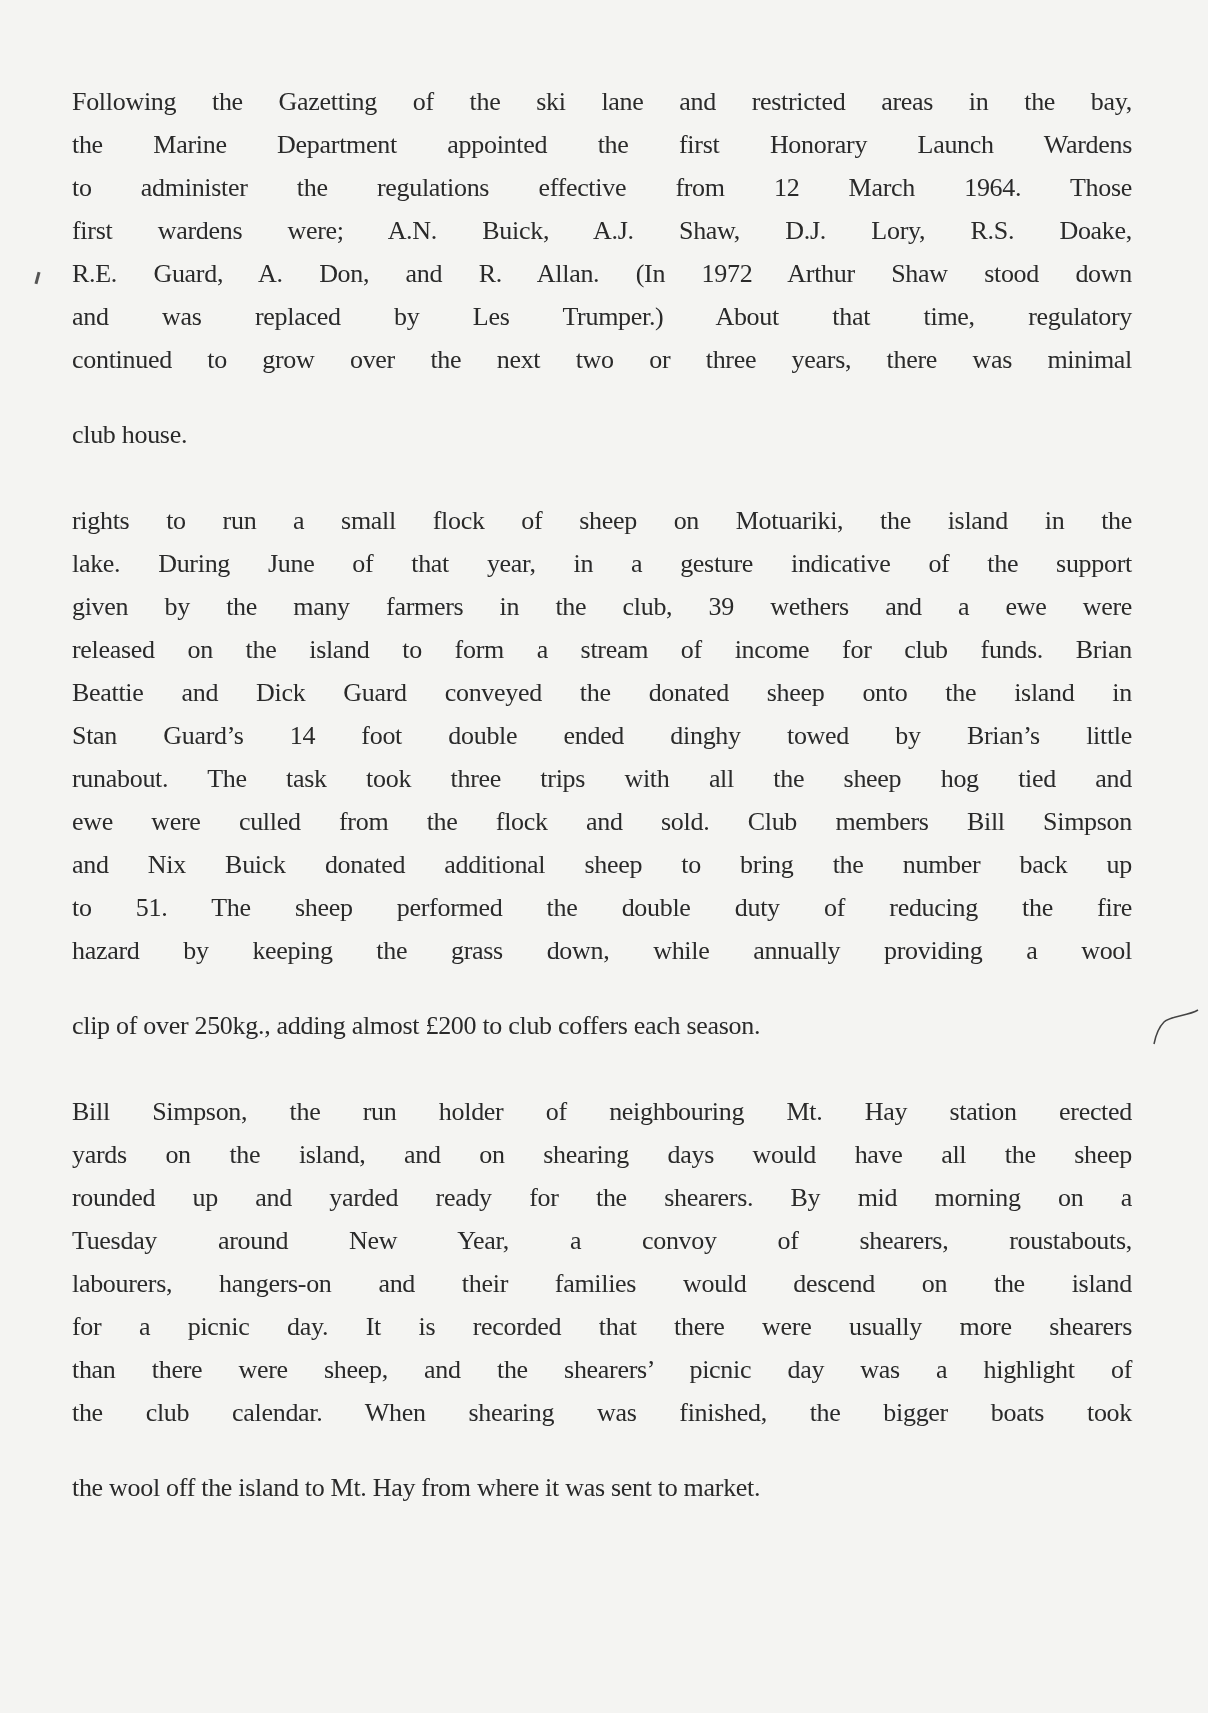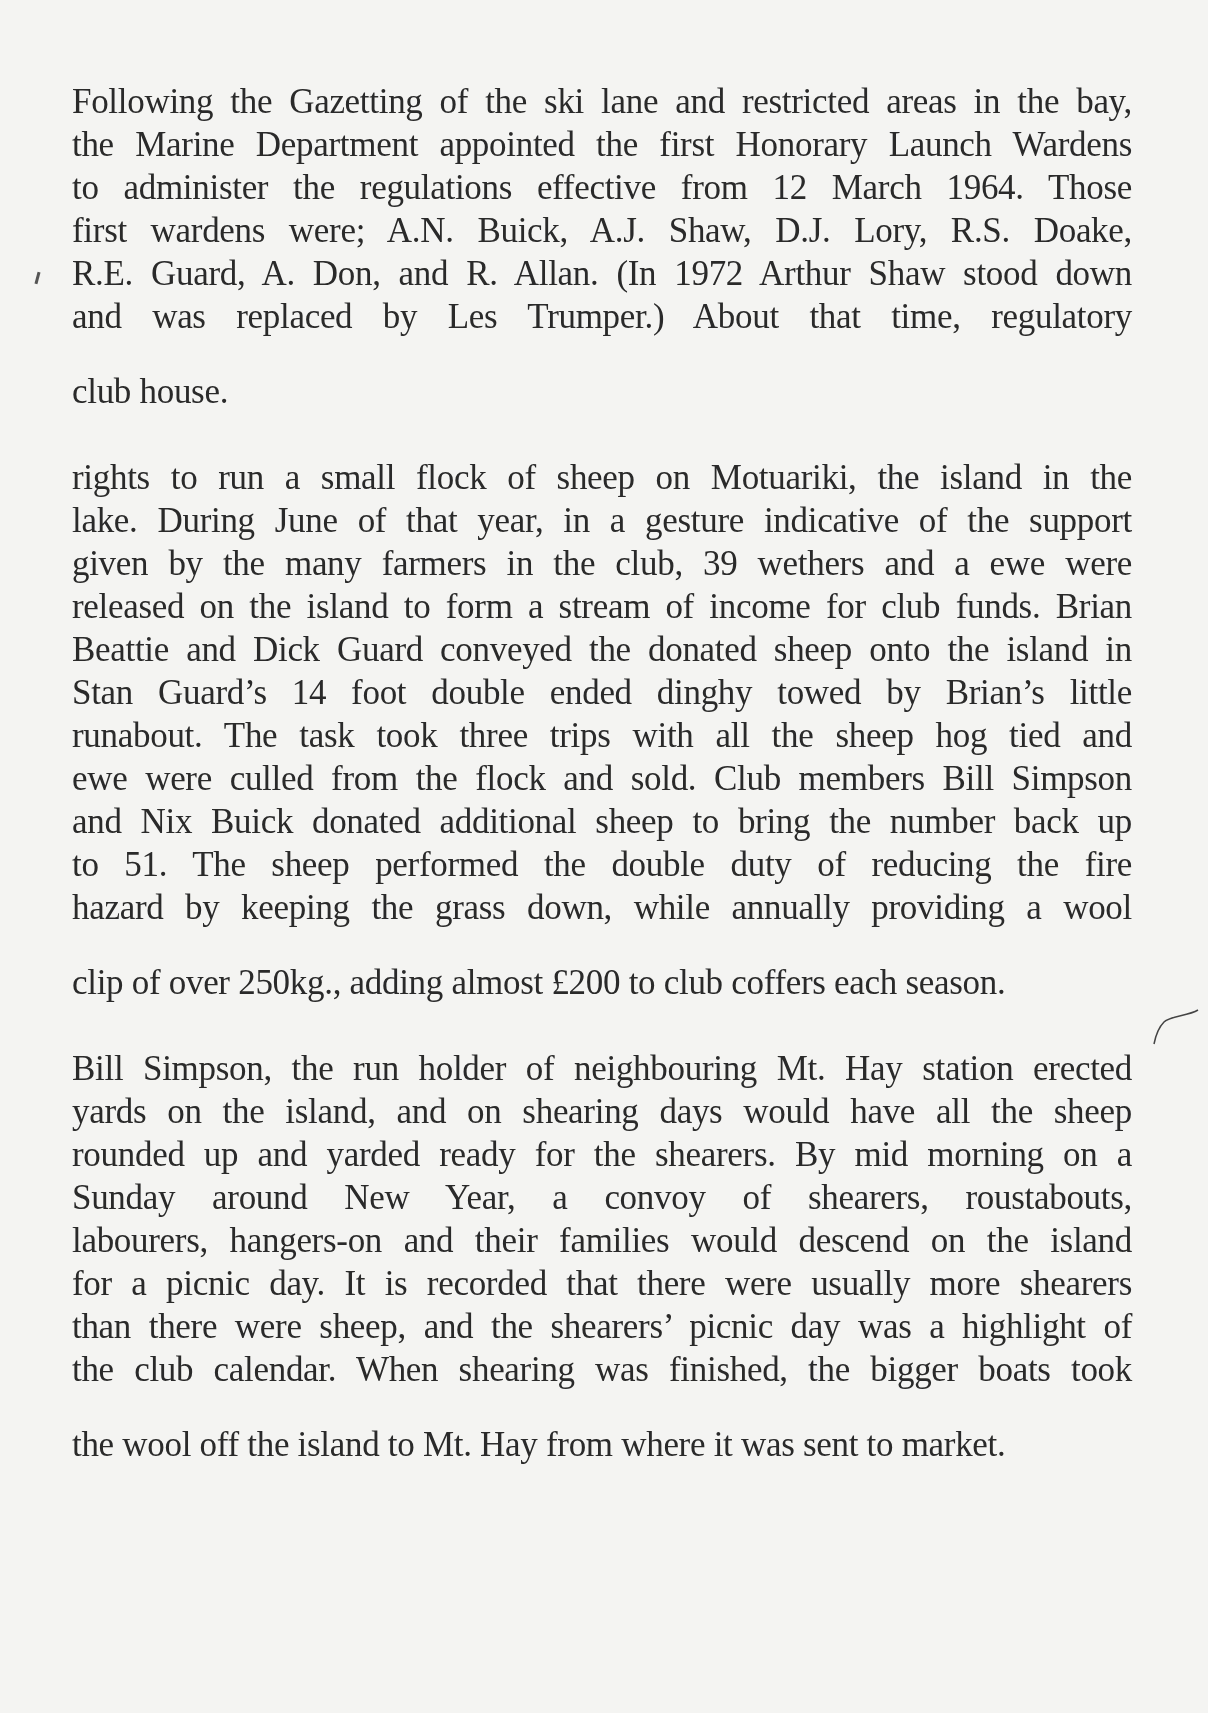--- a/index.html
+++ b/index.html
@@ -10,21 +10,21 @@
       overflow: hidden;
       font-family: "Liberation Serif", "DejaVu Serif", serif;
       color: #2a2a2a;
     }
     .page {
       position: absolute;
       left: 72px; top: 80px;
       width: 1060px;
     }
     .para {
-      font-size: 35px;
+      font-size: 26px;
       line-height: 43px;
       margin: 0 0 43px 0;
       text-align: justify;
       letter-spacing: -0.3px;
     }
     .line { display: block; text-align: justify; text-align-last: justify; white-space: nowrap; }
     .line.last { text-align-last: left; margin-top: 32px; }
     .mark-left {
       position: absolute; left: 36px; top: 272px;
       width: 3px; height: 12px; background: #555; transform: rotate(15deg);
@@ -38,41 +38,42 @@
 <body>
 
 <div class="page">
   <div class="para">
     <span class="line">Following the Gazetting of the ski lane and restricted areas in the bay,</span>
     <span class="line">the Marine Department appointed the first Honorary Launch Wardens</span>
     <span class="line">to administer the regulations effective from 12 March 1964. Those</span>
     <span class="line">first wardens were; A.N. Buick, A.J. Shaw, D.J. Lory, R.S. Doake,</span>
     <span class="line">R.E. Guard, A. Don, and R. Allan. (In 1972 Arthur Shaw stood down</span>
     <span class="line">and was replaced by Les Trumper.) About that time, regulatory</span>
+    <span class="line">continued to grow over the next two or three years, there was minimal</span>
     <span class="line last">club house.</span>
   </div>
   <div class="para">
     <span class="line">rights to run a small flock of sheep on Motuariki, the island in the</span>
     <span class="line">lake. During June of that year, in a gesture indicative of the support</span>
     <span class="line">given by the many farmers in the club, 39 wethers and a ewe were</span>
     <span class="line">released on the island to form a stream of income for club funds. Brian</span>
     <span class="line">Beattie and Dick Guard conveyed the donated sheep onto the island in</span>
     <span class="line">Stan Guard’s 14 foot double ended dinghy towed by Brian’s little</span>
     <span class="line">runabout. The task took three trips with all the sheep hog tied and</span>
     <span class="line">ewe were culled from the flock and sold. Club members Bill Simpson</span>
     <span class="line">and Nix Buick donated additional sheep to bring the number back up</span>
     <span class="line">to 51. The sheep performed the double duty of reducing the fire</span>
     <span class="line">hazard by keeping the grass down, while annually providing a wool</span>
     <span class="line last">clip of over 250kg., adding almost £200 to club coffers each season.</span>
   </div>
   <div class="para">
     <span class="line">Bill Simpson, the run holder of neighbouring Mt. Hay station erected</span>
     <span class="line">yards on the island, and on shearing days would have all the sheep</span>
     <span class="line">rounded up and yarded ready for the shearers. By mid morning on a</span>
-    <span class="line">Sunday around New Year, a convoy of shearers, roustabouts,</span>
+    <span class="line">Tuesday around New Year, a convoy of shearers, roustabouts,</span>
     <span class="line">labourers, hangers-on and their families would descend on the island</span>
     <span class="line">for a picnic day. It is recorded that there were usually more shearers</span>
     <span class="line">than there were sheep, and the shearers’ picnic day was a highlight of</span>
     <span class="line">the club calendar. When shearing was finished, the bigger boats took</span>
     <span class="line last">the wool off the island to Mt. Hay from where it was sent to market.</span>
   </div>
 </div>
 
 <div class="mark-left"></div>
 <svg class="mark-right" viewBox="0 0 50 40">

